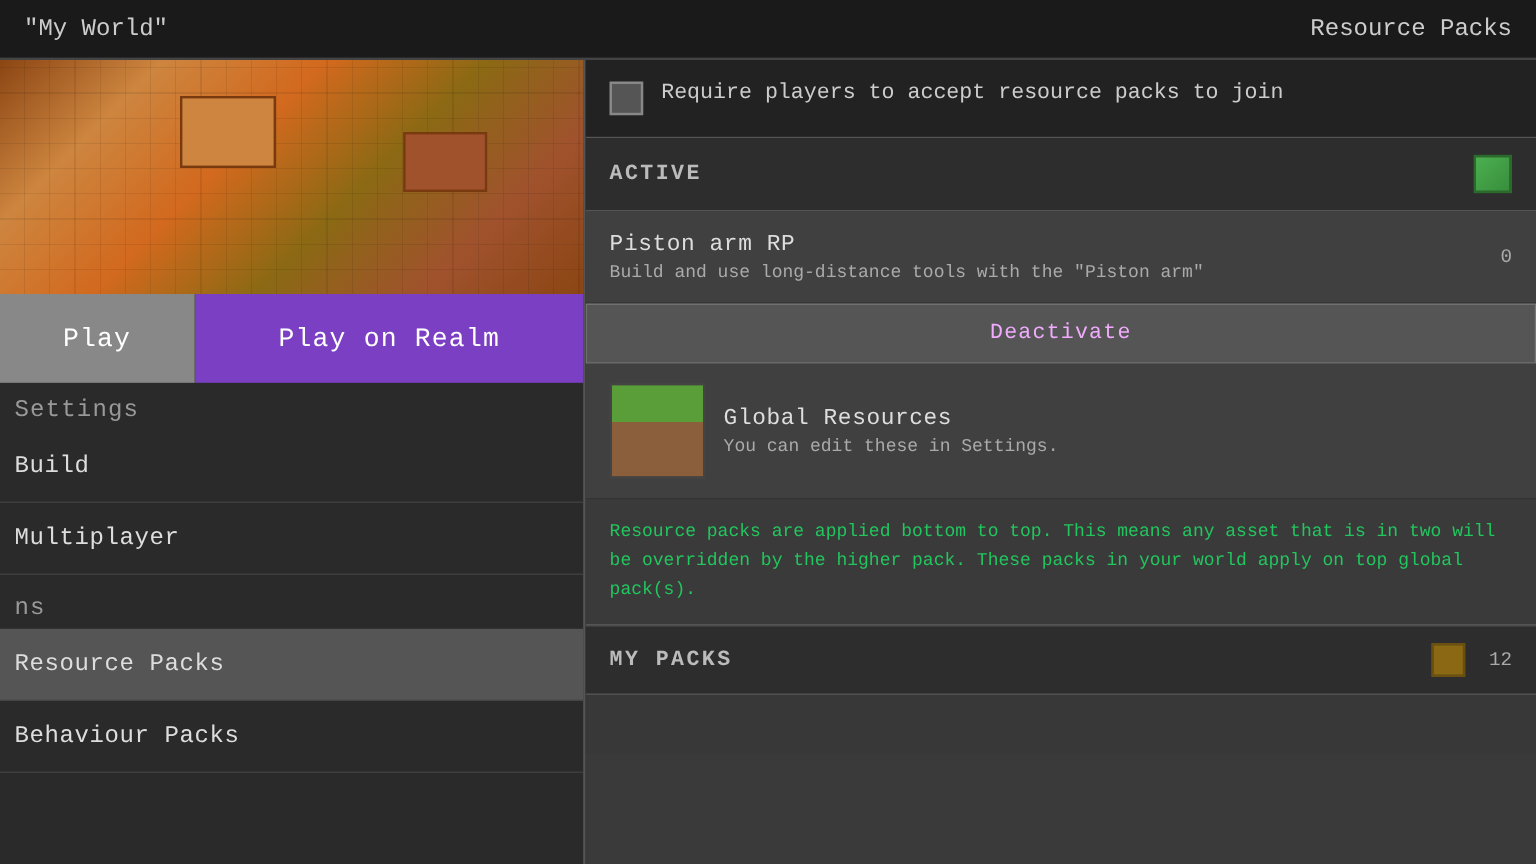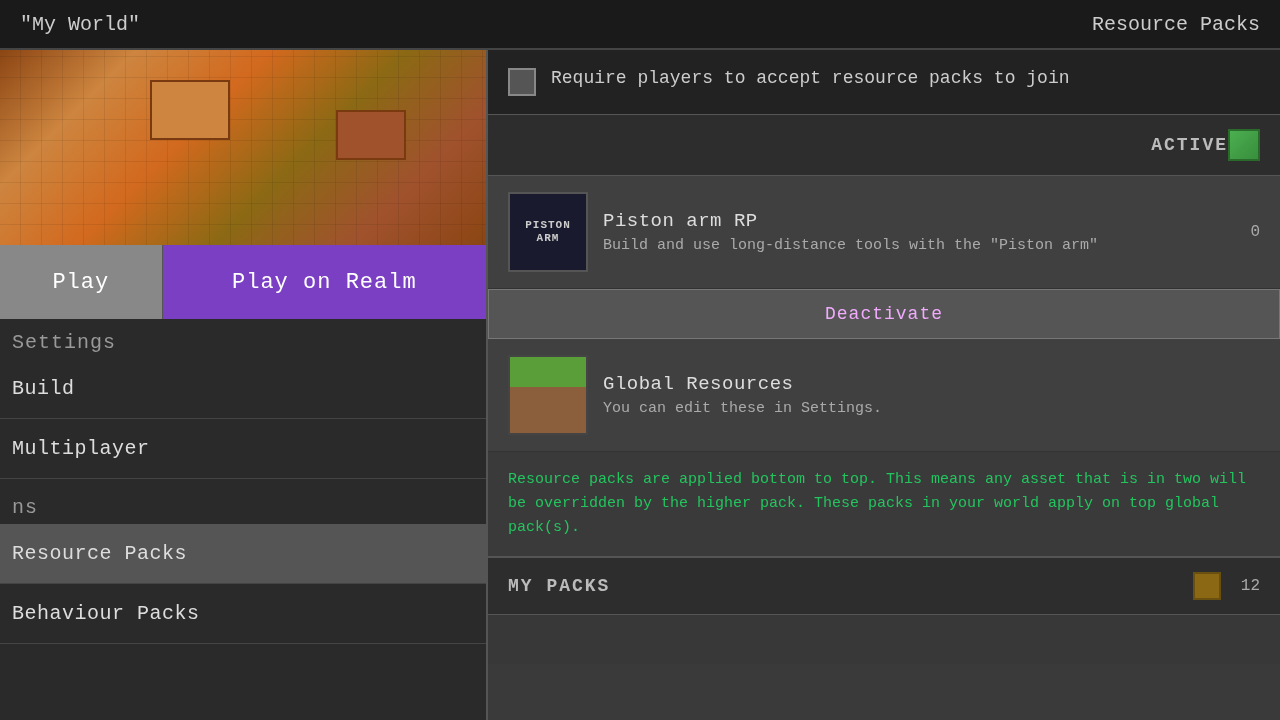--- a/index.html
+++ b/index.html
@@ -175,21 +175,21 @@
       font-size: 18px;
       font-family: 'Courier New', monospace;
     }
 
     
     .active-header {
       background: #2d2d2d;
       padding: 14px 20px;
       display: flex;
       align-items: center;
-      justify-content: flex-end;
+      justify-content: space-between;
       border-bottom: 1px solid #555;
     }
     .active-label {
       color: #bbb;
       font-size: 18px;
       font-family: 'Courier New', monospace;
       font-weight: bold;
       letter-spacing: 2px;
     }
     .active-icon {
@@ -355,21 +355,20 @@
       <div class="checkbox-box"></div>
       <span class="require-text">Require players to accept resource packs to join</span>
     </div>
 
     <div class="active-header">
       <span class="active-label">ACTIVE</span>
       <div class="active-icon"></div>
     </div>
 
     <div class="pack-item">
-      <div class="pack-icon">PISTON<br>ARM</div>
       <div class="pack-info">
         <div class="pack-name">Piston arm RP</div>
         <div class="pack-desc">Build and use long-distance tools with the "Piston arm"</div>
       </div>
       <span class="pack-number">0</span>
     </div>
 
     <button class="deactivate-btn">Deactivate</button>
 
     <div class="pack-item">

